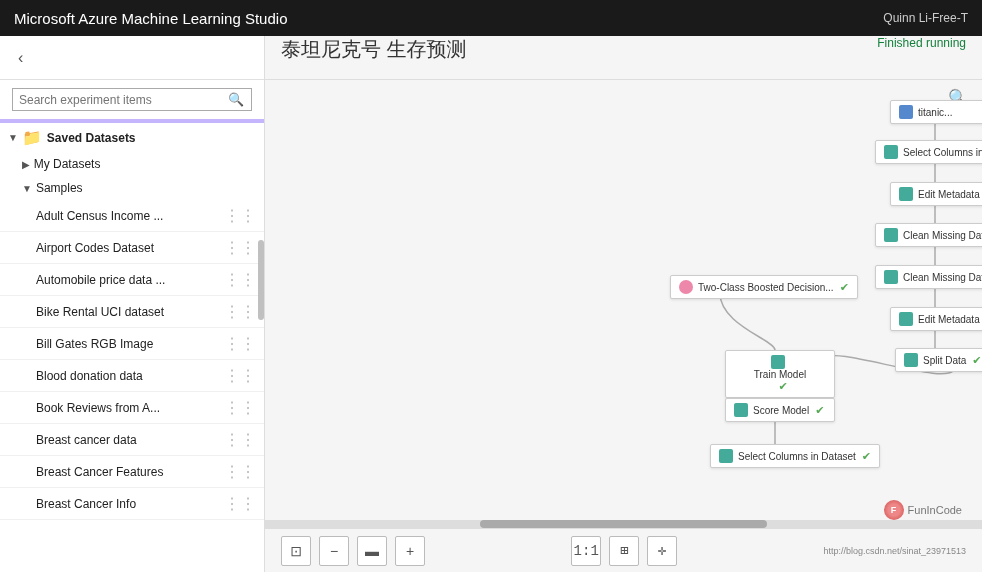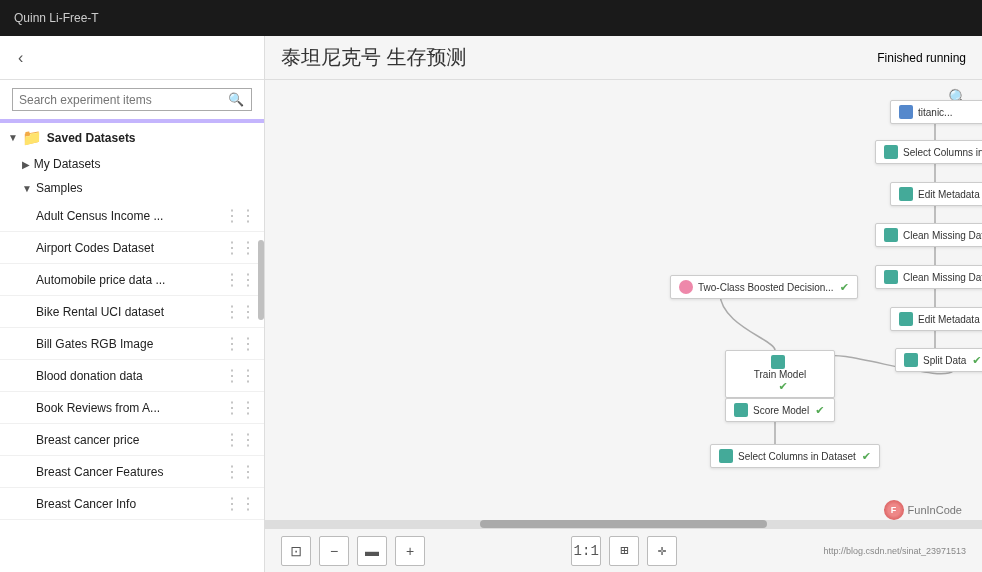--- a/index.html
+++ b/index.html
@@ -105,27 +105,26 @@
       background: #f5f5f5;
       position: relative;
       overflow: hidden;
     }
 
     
     #canvas-topbar {
       height: 44px;
       background: #f5f5f5;
       display: flex;
-      align-items: center;
       padding: 0 16px;
       justify-content: space-between;
       border-bottom: 1px solid #ddd;
     }
     #canvas-title { font-size: 20px; color: #333; font-weight: 400; }
-    #canvas-status { font-size: 12px; color: #000000; }
+    #canvas-status { font-size: 12px; color: #15803d; }
 
     
     #canvas-content {
       position: relative;
       width: 100%;
       height: calc(100% - 44px - 44px);
       overflow: hidden;
     }
 
     
@@ -224,20 +223,21 @@
       background: radial-gradient(circle, #e88 40%, #c44 100%);
       border-radius: 50%;
       display: flex; align-items: center; justify-content: center;
       color: white; font-size: 9px; font-weight: bold;
     }
   </style>
 </head>
 <body>
 
 <div id="topbar">
+  <span id="topbar-title">Microsoft Azure Machine Learning Studio</span>
   <span id="topbar-user">Quinn Li-Free-T</span>
 </div>
 
 <div id="main-layout">
 
   <div id="sidebar">
 
     <div id="sidebar-header">
       <span id="back-arrow">‹</span>
     </div>
@@ -290,21 +290,21 @@
           </div>
           <div class="dataset-item">
             <span class="item-label">Blood donation data</span>
             <span class="drag-handle">⋮⋮</span>
           </div>
           <div class="dataset-item">
             <span class="item-label">Book Reviews from A...</span>
             <span class="drag-handle">⋮⋮</span>
           </div>
           <div class="dataset-item">
-            <span class="item-label">Breast cancer price</span>
+            <span class="item-label">Breast cancer data</span>
             <span class="drag-handle">⋮⋮</span>
           </div>
           <div class="dataset-item">
             <span class="item-label">Breast Cancer Features</span>
             <span class="drag-handle">⋮⋮</span>
           </div>
           <div class="dataset-item">
             <span class="item-label">Breast Cancer Info</span>
             <span class="drag-handle">⋮⋮</span>
           </div>

